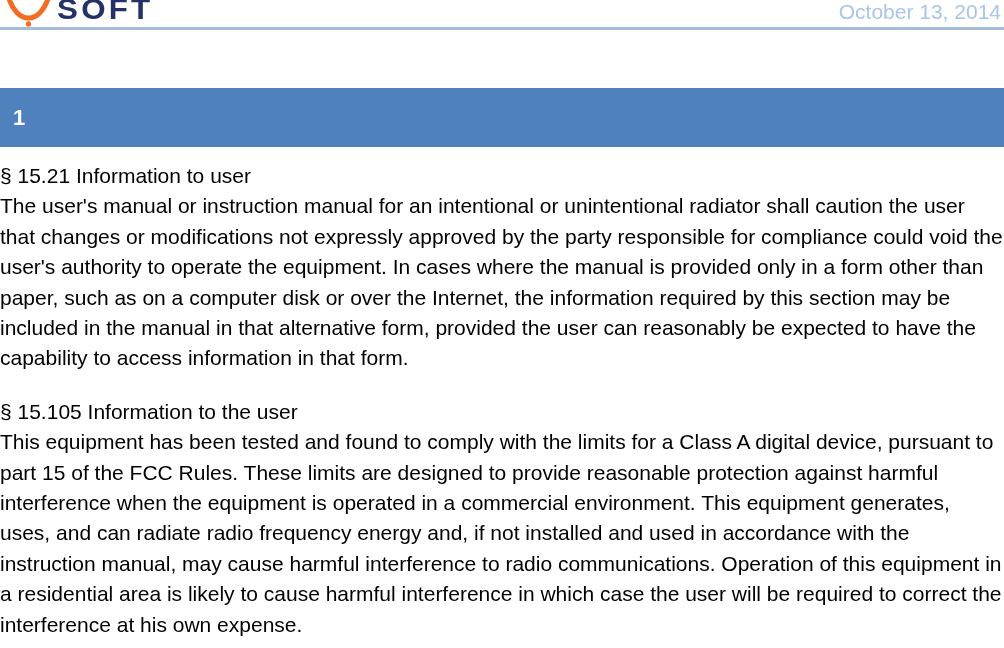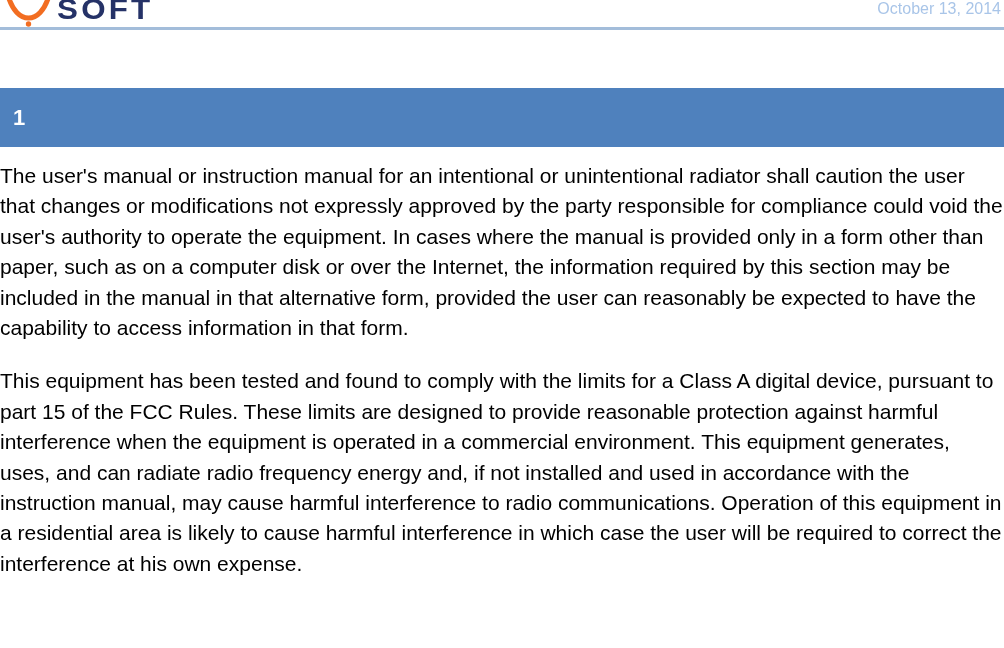--- a/index.html
+++ b/index.html
@@ -35,21 +35,21 @@
     font-size: 29px;
     font-weight: bold;
     letter-spacing: 3px;
     color: #253267;
     transform: scaleX(1.08);
     transform-origin: left top;
   }
   .header-date {
     position: absolute;
     right: 3px; top: 0;
-    font-size: 16px;
+    font-size: 21px;
     color: #a9c5e8;
     white-space: nowrap;
   }
   .header-divider {
     position: absolute;
     top: 27px; left: 0; right: 0;
     height: 3px;
     background: #a3bdda;
   }
 
@@ -99,20 +99,22 @@
     <div class="header-date">October 13, 2014</div>
     <div class="header-divider"></div>
   </div>
 
   <div class="section-bar">
     <span class="num">1</span>
   </div>
 
   <div class="doc-body">
     <div class="para">
+      <div class="para-heading">§ 15.21 Information to user</div>
       <div class="para-text">The user's manual or instruction manual for an intentional or unintentional radiator shall caution the user that changes or modifications not expressly approved by the party responsible for compliance could void the user's authority to operate the equipment. In cases where the manual is provided only in a form other than paper, such as on a computer disk or over the Internet, the information required by this section may be included in the manual in that alternative form, provided the user can reasonably be expected to have the capability to access information in that form.</div>
     </div>
     <div class="para">
+      <div class="para-heading">§ 15.105 Information to the user</div>
       <div class="para-text">This equipment has been tested and found to comply with the limits for a Class A digital device, pursuant to part 15 of the FCC Rules. These limits are designed to provide reasonable protection against harmful interference when the equipment is operated in a commercial environment. This equipment generates, uses, and can radiate radio frequency energy and, if not installed and used in accordance with the instruction manual, may cause harmful interference to radio communications. Operation of this equipment in a residential area is likely to cause harmful interference in which case the user will be required to correct the interference at his own expense.</div>
     </div>
   </div>
 
 </div>
 
 </body></html>

